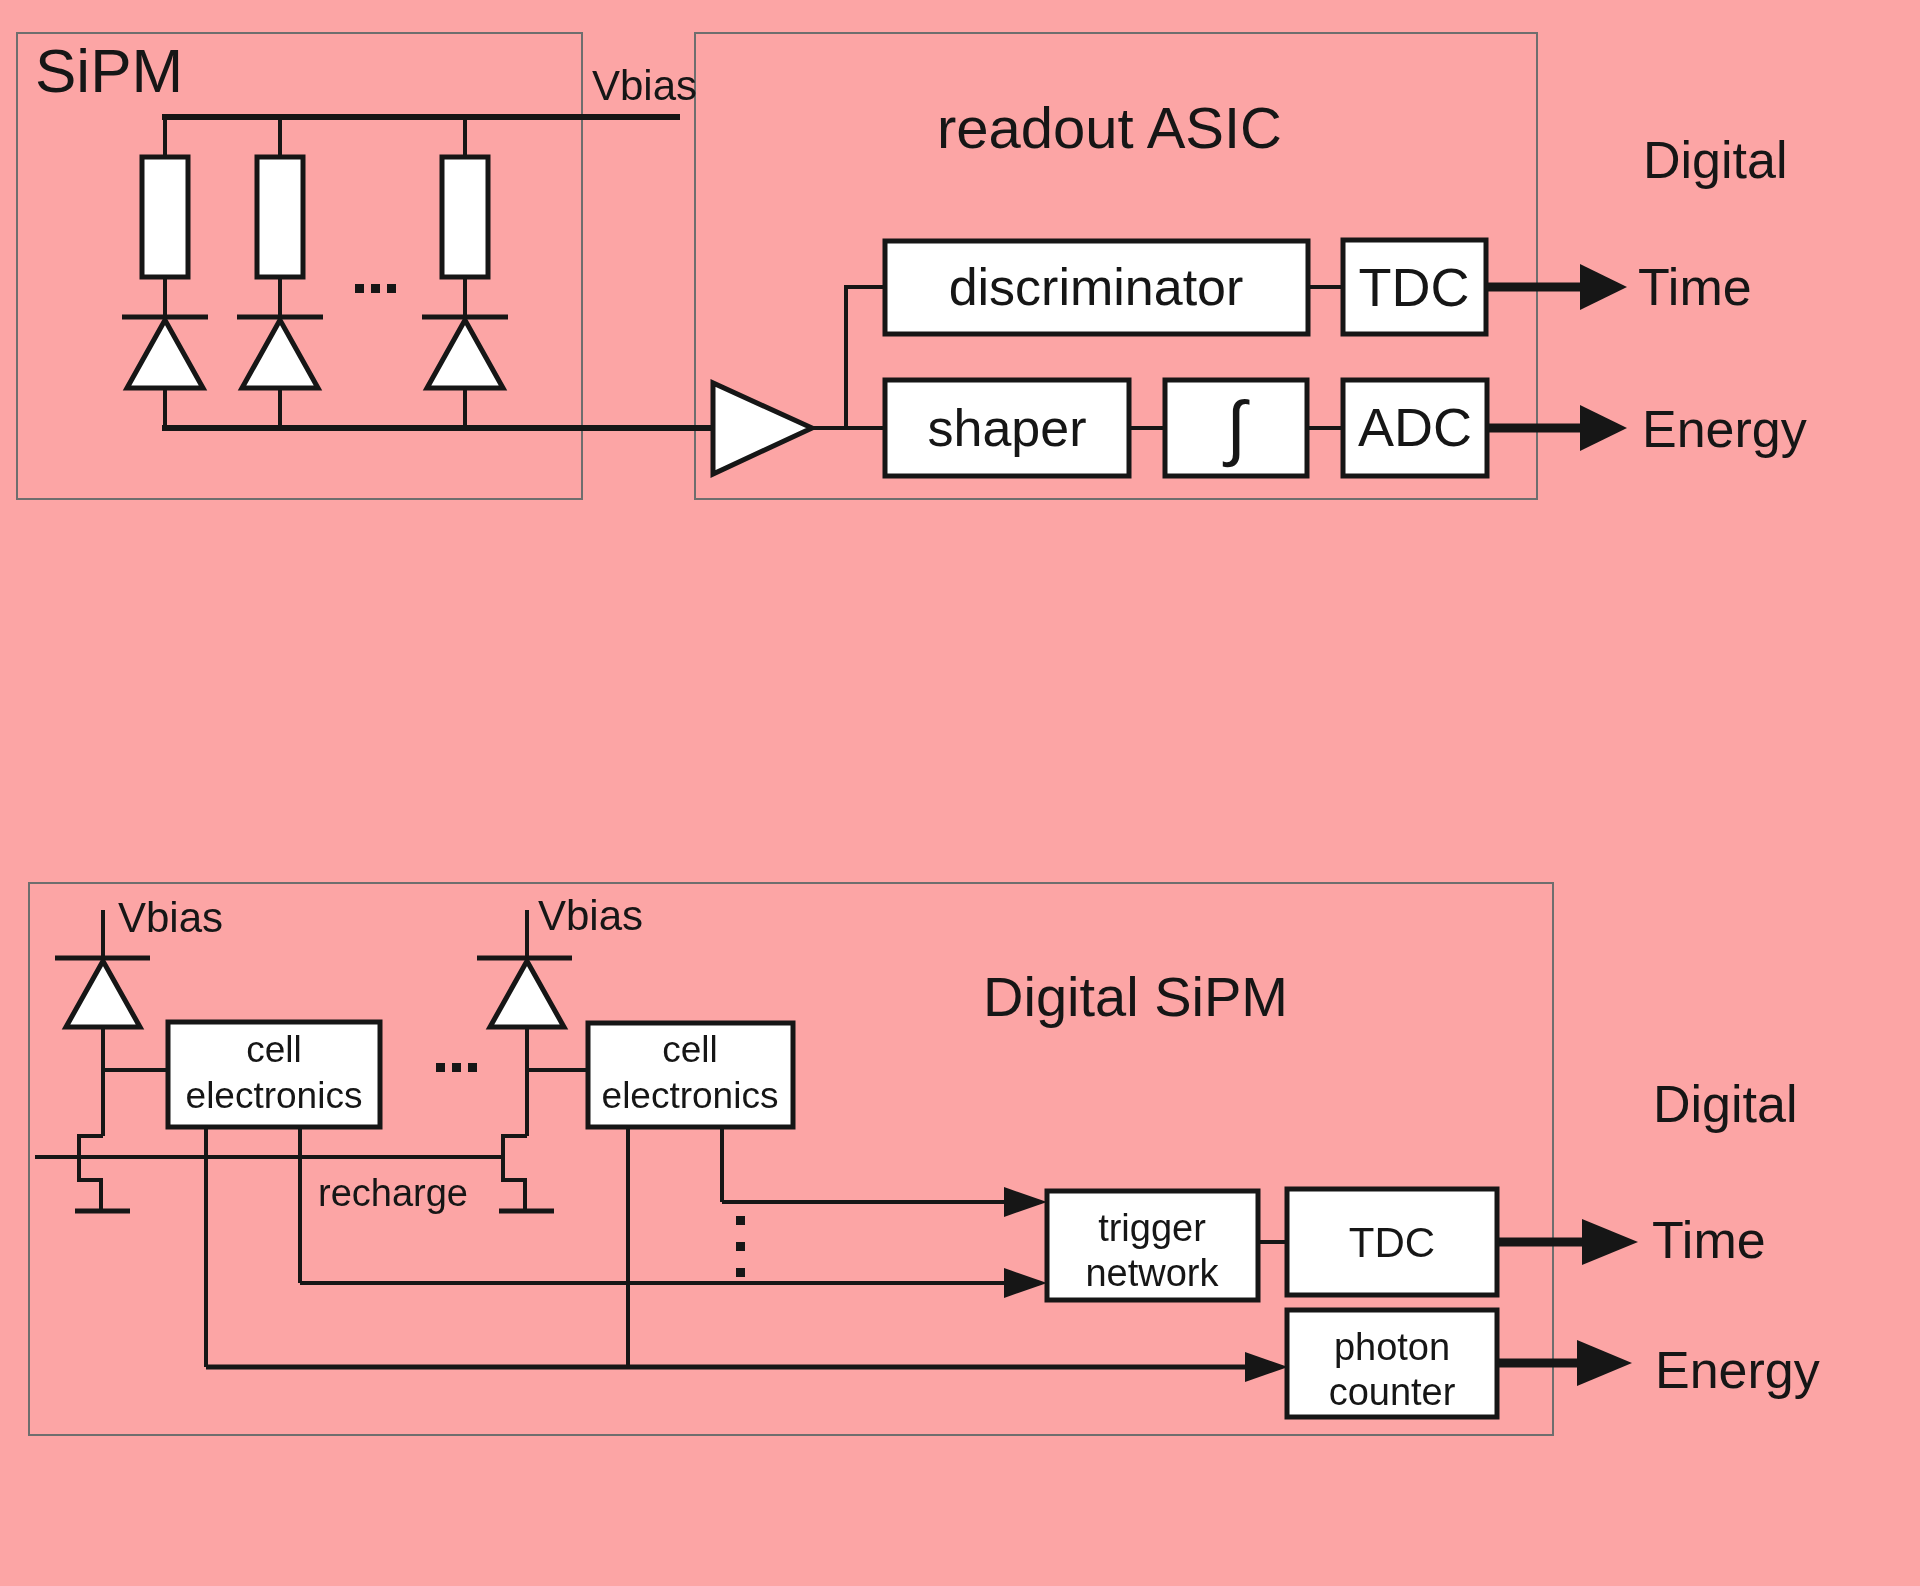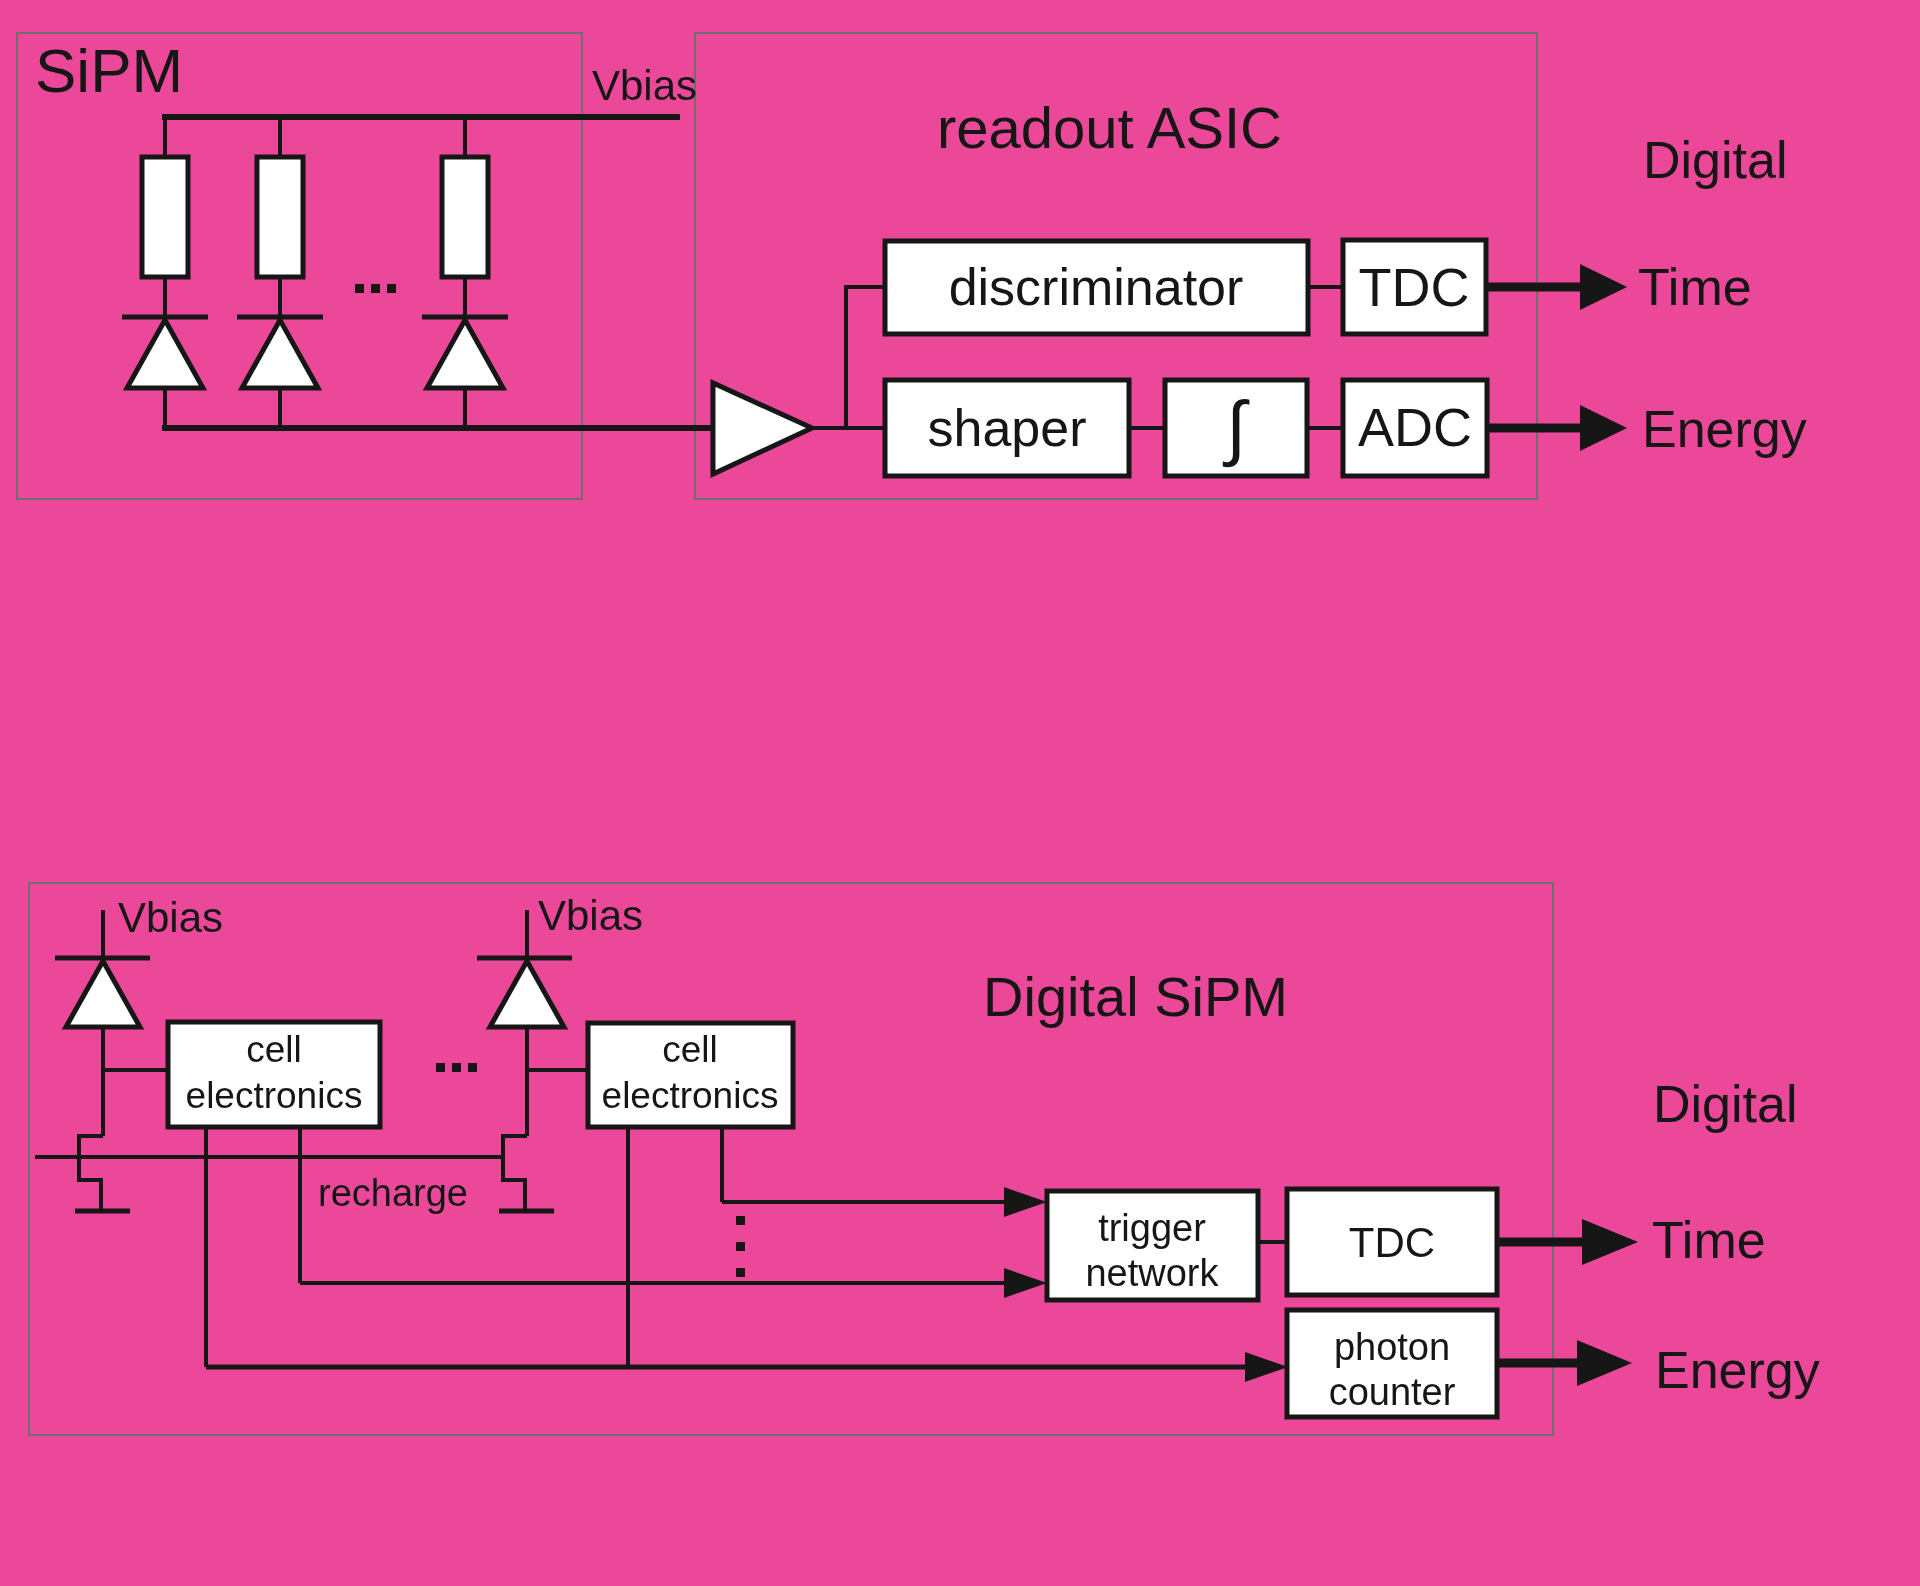--- a/index.html
+++ b/index.html
@@ -4,21 +4,21 @@
 <style>
   html, body {
     margin: 0;
     padding: 0;
     background: #ffffff;
   }
   .stage {
     position: relative;
     width: 1920px;
     height: 1586px;
-    background: #ec4899;
+    background: #fca5a5;
     overflow: hidden;
   }
   svg {
     display: block;
   }
   svg text {
     font-family: "Liberation Sans", "DejaVu Sans", sans-serif;
     fill: #161616;
   }
   .wire   { stroke: #161616; fill: none; }

